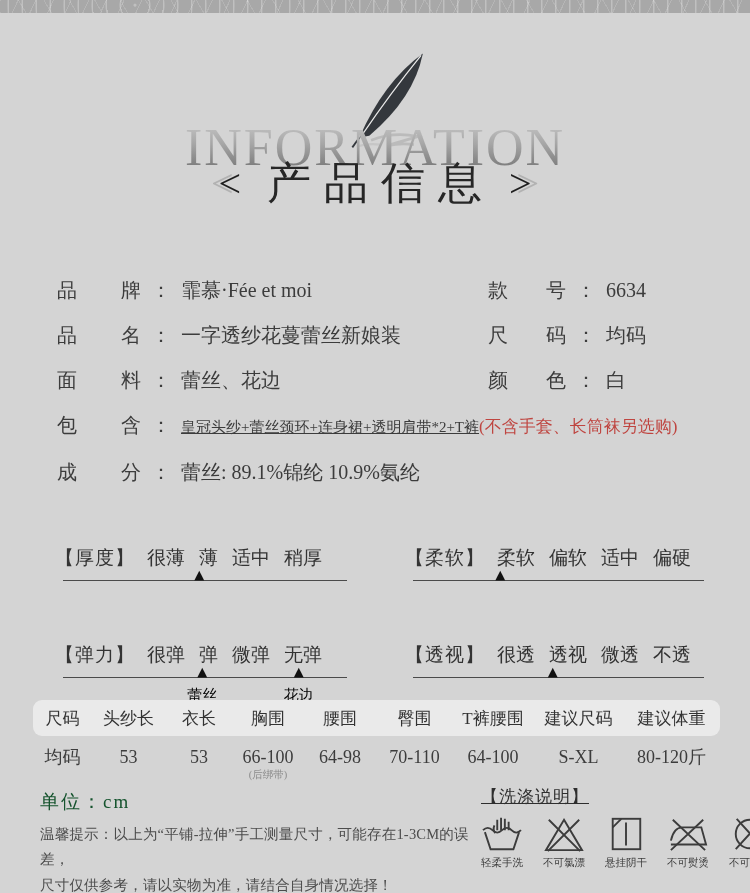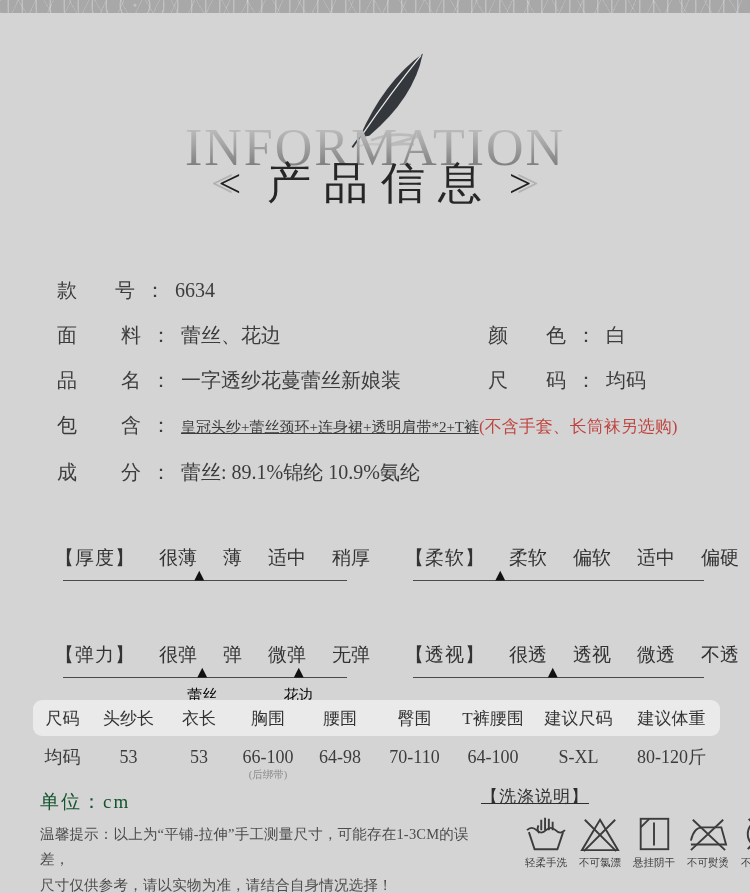--- a/index.html
+++ b/index.html
@@ -34,21 +34,21 @@
   .dcol-right{flex:1;}
   .lbl{display:inline-block;width:84px;text-align:justify;text-align-last:justify;}
   .lbl-r{display:inline-block;width:78px;text-align:justify;text-align-last:justify;}
   .cl{display:inline-block;margin:0 10px 0 10px;}
   .red-note{color:#bf4540;font-size:17px;}
   .comp2{margin-left:104px;margin-top:21px;}
   .inc-val{font-size:15px;text-decoration:underline;}
 
   
   .scales{position:absolute;left:55px;top:545px;display:grid;grid-template-columns:300px 307px;column-gap:50px;row-gap:27px;}
-  .scale-head{display:flex;align-items:baseline;gap:26px;font-size:19px;color:#333;white-space:nowrap;}
+  .scale-head{display:flex;align-items:baseline;gap:14px;font-size:19px;color:#333;white-space:nowrap;}
   .scale-head .sc-lbl{letter-spacing:1px;margin-right:-2px;}
   .scale-line{position:relative;margin:9px 8px 0 8px;border-top:1px solid #4a4a4a;height:34px;}
   .marker{position:absolute;top:-13px;transform:translateX(-50%);font-size:13px;color:#111;
     font-family:"DejaVu Sans",sans-serif;line-height:13px;}
   .sublabel{position:absolute;top:8px;transform:translateX(-50%);font-size:15px;color:#000000;white-space:nowrap;}
 
   
   .size-table{position:absolute;left:33px;top:700px;width:687px;}
   .thead{display:grid;grid-template-columns:59fr 73fr 68fr 70fr 74fr 75fr 82fr 89fr 97fr;
     background:#eaeaea;border-radius:9px;height:36px;align-items:center;font-size:17px;color:#333;}
@@ -59,21 +59,21 @@
   .cell-note{display:block;font-size:10.5px;color:#8b8b8b;line-height:13px;}
 
   
   .footer-left{position:absolute;left:40px;top:789px;width:430px;}
   .unit{font-size:19px;letter-spacing:2px;color:#14532d;}
   .tips{margin-top:7px;font-size:14.5px;color:#4c4c4c;line-height:1.75;letter-spacing:.2px;}
 
   
   .washing{position:absolute;left:481px;top:785px;width:266px;}
   .wash-title{font-size:17px;color:#2e2e2e;letter-spacing:1px;text-decoration:underline;}
-  .wash-row{display:flex;gap:12px;margin-top:7px;margin-left:44px;}
+  .wash-row{display:flex;gap:20px;margin-top:7px;}
   .wash-item{width:48px;text-align:center;}
   .wash-item svg{display:block;margin:0 auto;}
   .wash-lbl{display:block;margin-top:3px;font-size:10.5px;color:#3c3c3c;white-space:nowrap;letter-spacing:0;}
 </style>
 </head>
 <body>
 
 <div id="page">
 
   <div class="top-band"></div>
@@ -87,38 +87,41 @@
   </svg>
 
   <div class="info-word">INFORMATION</div>
 
   <div class="title-row">
     <span class="br br-light">&lt;</span><span class="br br-dark br-overlap-l">&lt;</span><span class="page-title">产品信息</span><span class="br br-dark">&gt;</span><span class="br br-light br-overlap-r">&gt;</span>
   </div>
 
   <div class="details">
     <div class="drow">
+      <div class="dcol-left">
+        <span class="lbl">品牌</span><span class="cl">：</span><span>霏慕·Fée et moi</span>
+      </div>
       <div class="dcol-right">
         <span class="lbl-r">款号</span><span class="cl">：</span><span>6634</span>
       </div>
     </div>
     <div class="drow">
       <div class="dcol-left">
+        <span class="lbl">品名</span><span class="cl">：</span><span>一字透纱花蔓蕾丝新娘装</span>
+      </div>
+      <div class="dcol-right">
+        <span class="lbl-r">尺码</span><span class="cl">：</span><span>均码</span>
+      </div>
+    </div>
+    <div class="drow">
+      <div class="dcol-left">
         <span class="lbl">面料</span><span class="cl">：</span><span>蕾丝、花边</span>
       </div>
       <div class="dcol-right">
         <span class="lbl-r">颜色</span><span class="cl">：</span><span>白</span>
-      </div>
-    </div>
-    <div class="drow">
-      <div class="dcol-left">
-        <span class="lbl">品名</span><span class="cl">：</span><span>一字透纱花蔓蕾丝新娘装</span>
-      </div>
-      <div class="dcol-right">
-        <span class="lbl-r">尺码</span><span class="cl">：</span><span>均码</span>
       </div>
     </div>
     <div class="drow">
       <div>
         <span class="lbl">包含</span><span class="cl">：</span><span class="inc-val">皇冠头纱+蕾丝颈环+连身裙+透明肩带*2+T裤</span><span class="red-note">(不含手套、长筒袜另选购)</span>
       </div>
     </div>
     <div class="drow">
       <div>
         <span class="lbl">成分</span><span class="cl">：</span><span>蕾丝: 89.1%锦纶 10.9%氨纶</span>

